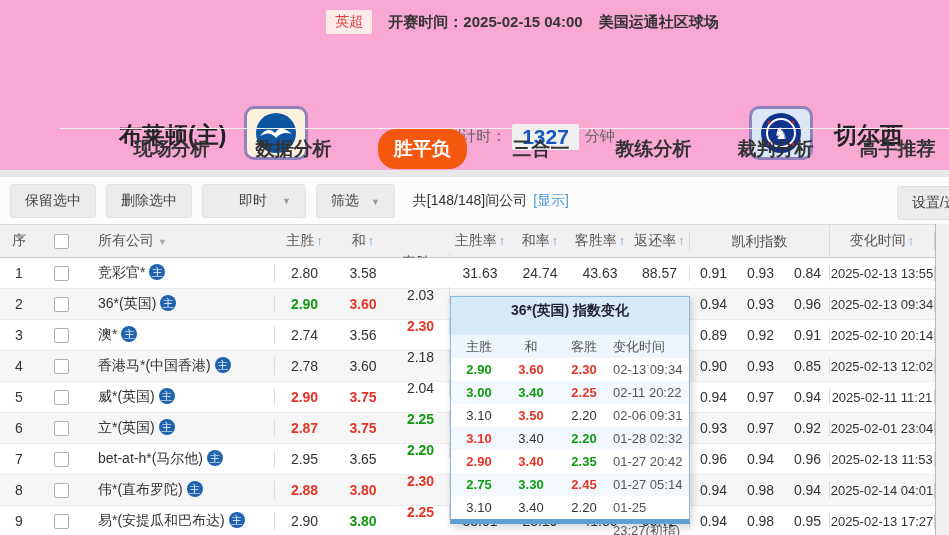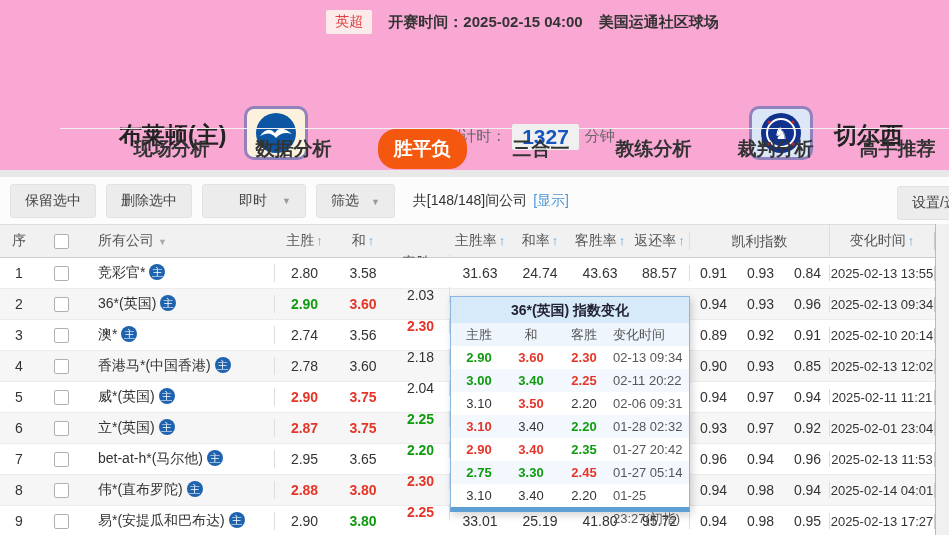--- a/index.html
+++ b/index.html
@@ -59,21 +59,21 @@
   .dd-caret { color:#aaa; font-size:9px; margin-left:4px; }
   .cb { display:inline-block; width:15px; height:15px; border:1px solid #b0b0b0; border-radius:2px; background:#fff; vertical-align:middle; cursor:pointer; }
   .zhu { display:inline-block; width:16px; height:16px; line-height:16px; background:#1f63ae; color:#fff; border-radius:50%; font-size:11px; text-align:center; margin-left:4px; vertical-align:1px; }
   .g { color:#0f9b0f; font-weight:bold; }
   .r { color:#e53528; font-weight:bold; }
   .k { color:#333; }
   .stub-col { position:absolute; left:935px; top:224px; height:311px; width:14px; border-left:1px solid #bbb; background:#f0f0f0; z-index:1; }
 
   
   .popup { position:absolute; left:450px; top:296px; width:240px; z-index:5; background:#fff; border:1px solid #8ab6e0; border-bottom:5px solid #5e9fd4; box-shadow:2px 3px 8px rgba(0,0,0,.18); font-size:13px; }
-  .popup-title { height:26px; line-height:26px; background:#d7eaf9; text-align:center; font-weight:bold; color:#223; font-size:14px; }
+  .popup-title { height:38px; line-height:26px; background:#d7eaf9; text-align:center; font-weight:bold; color:#223; font-size:14px; }
   .popup-head { display:flex; height:23px; line-height:23px; background:#eef5fc; color:#555; }
   .popup-row { display:flex; height:23px; line-height:23px; background:#fff; }
   .popup-row:nth-child(even) { background:#f2f8fd; }
   .p-c1 { width:56px; flex:none; text-align:center; }
   .p-c2 { width:48px; flex:none; text-align:center; }
   .p-c3 { width:58px; flex:none; text-align:center; }
   .p-c4 { width:76px; flex:none; text-align:left; color:#555; }
 </style>
 </head>
 <body>

